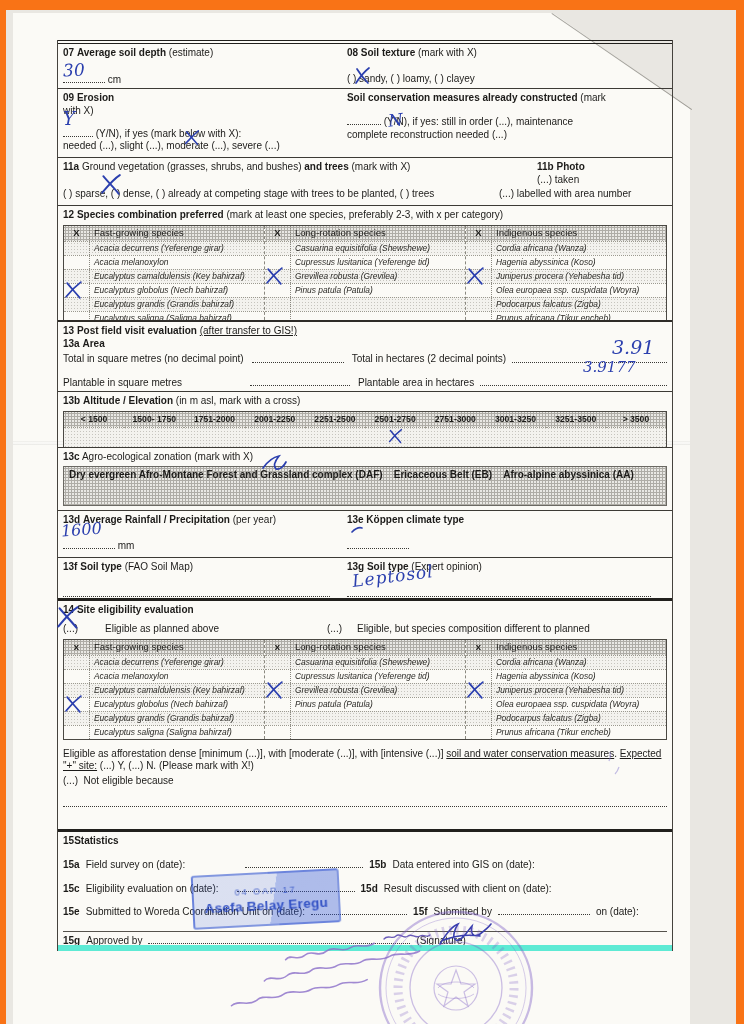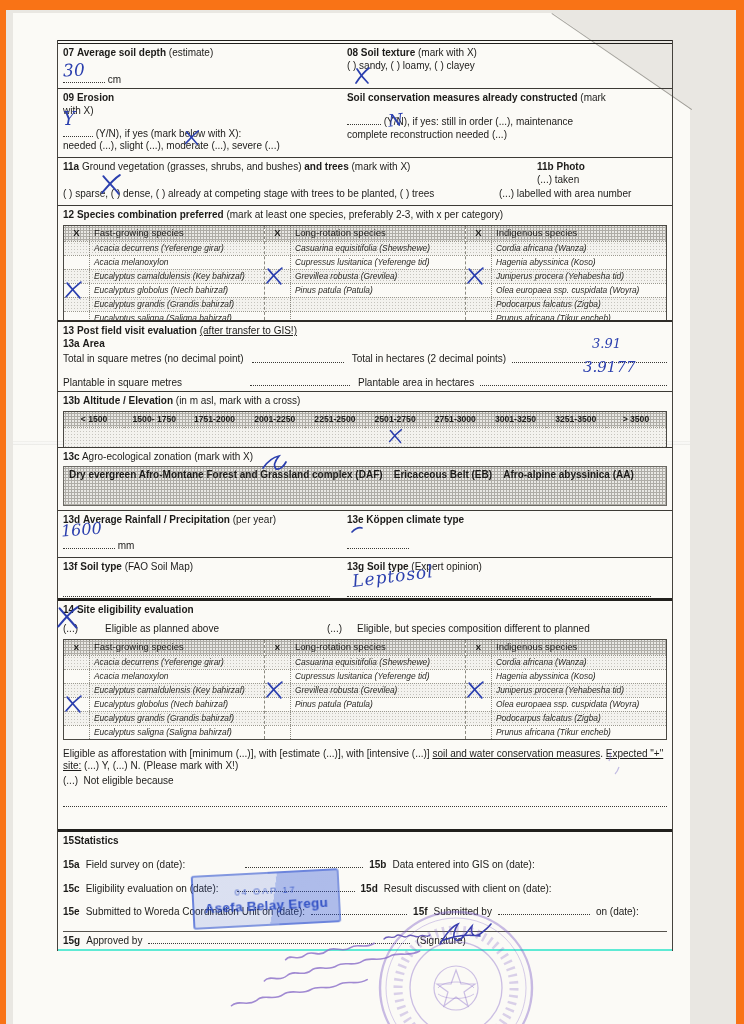--- a/index.html
+++ b/index.html
@@ -76,21 +76,21 @@
   <div class="form">
 
     <div class="sec b-dbl" style="height:48px;">
       <div class="cols">
         <div class="cl">
           <span><b>07</b> <b>Average soil depth</b> <span>(estimate)</span></span>
           <div style="margin-top:13px;"><span class="dots" style="width:42px;"></span> <span>cm</span></div>
         </div>
         <div class="cr">
           <span><b>08</b> <b>Soil texture</b> <span>(mark with X)</span></span>
-          <div style="">( ) sandy, ( ) loamy, ( ) clayey</div>
+          <div style="margin-top:13px;">( ) sandy, ( ) loamy, ( ) clayey</div>
         </div>
       </div>
     </div>
 
     <div class="sec b-thin" style="height:69px;">
       <div class="cols">
         <div class="cl">
           <div><b>09</b> <b>Erosion</b></div>
           <div>with X)</div>
           <div style="margin-top:9px;"><span class="dots" style="width:30px;"></span> <span>(Y/N), if yes (mark below with X):</span></div>
@@ -433,29 +433,29 @@
               <div class="xcell"></div>
               <div class="ncell spname">Podocarpus falcatus (Zigba)</div>
             </div>
             <div class="sprow">
               <div class="xcell"></div>
               <div class="ncell spname">Prunus africana (Tikur encheb)</div>
             </div>
           </div>
         </div>
       <div style="margin-top:8px;">
-        <span>Eligible as afforestation with [minimum (...)], with [estimate (...)], with [intensive (...)] </span><span class="ul">soil and water conservation measures</span><span>. </span><span class="ul">Expected "+" site:</span><span> (...) Y, (...) N. (Please mark with X!)</span>
+        <span>Eligible as afforestation dense [minimum (...)], with [moderate (...)], with [intensive (...)] </span><span class="ul">soil and water conservation measures</span><span>. </span><span class="ul">Expected "+" site:</span><span> (...) Y, (...) N. (Please mark with X!)</span>
       </div>
       <div style="margin-top:2px;"><span>(...)</span>&nbsp;&nbsp;<span>Not eligible because</span></div>
       <div style="margin-top:9px;"><span class="dots" style="width:100%;"></span></div>
       <div style="margin-top:11px;"><span class="dots" style="width:100%;"></span></div>
 
     </div>
 
-    <div class="sec b-thick" style="height:122px;border-bottom:2px solid #5eead4;">
+    <div class="sec b-thick" style="height:122px;border-bottom:6px solid #5eead4;">
       <div><b>15</b><b>Statistics</b></div>
       <div class="strow">
         <span class="snum">15a</span>
         <span>Field survey on (date):</span>
         <span class="dots" style="width:118px;margin:0 6px 0 60px;"></span>
         <span class="snum">15b</span>
         <span>Data entered into GIS on (date):</span>
       </div>
       <div class="strow">
         <span class="snum">15c</span>
@@ -490,21 +490,21 @@
   <span class="hw" style="left:63px;top:108px;font-size:18px;">Y</span>
   <svg class="hwsvg" style="left:183px;top:129px;" width="18" height="18" viewBox="0 0 20 20">
       <path class="xmark" d="M3 16 C8 11,13 5,17 2"></path>
       <path class="xmark" d="M4 3 C8 8,12 12,16 17"></path>
     </svg>
   <span class="hw" style="left:388px;top:110px;font-size:17px;transform:rotate(-6deg);">N</span>
   <svg class="hwsvg" style="left:99px;top:174px;" width="24" height="22" viewBox="0 0 20 20">
       <path class="xmark" d="M2 17 C7 11,13 4,18 1"></path>
       <path class="xmark" d="M3 2 C8 8,13 13,17 18"></path>
     </svg>
-  <span class="hw" style="left:592px;top:336px;font-size:13px;">3.91</span>
+  <span class="hw" style="left:612px;top:336px;font-size:19px;">3.91</span>
   <span class="hw" style="left:583px;top:358px;font-size:15px;">3.9177</span>
   <svg class="hwsvg" style="left:260px;top:453px;" width="28" height="20" viewBox="0 0 28 20">
       <path class="xmark" d="M3 15 C8 8,14 4,19 3 C15 8,13 13,16 16 C20 17,24 13,26 9"></path>
     </svg>
   <span class="hw" style="left:61px;top:520px;font-size:16px;transform:rotate(-4deg);">1600</span>
   <svg class="hwsvg" style="left:350px;top:525px;" width="14" height="10" viewBox="0 0 14 10">
       <path class="xmark" d="M2 7 C5 4,9 2,12 3"></path>
     </svg>
   <span class="hw" style="left:352px;top:566px;font-size:17px;transform:rotate(-7deg);letter-spacing:1px;">Leptosol</span>
   <svg class="hwsvg" style="left:56px;top:606px;" width="24" height="24" viewBox="0 0 20 20">

